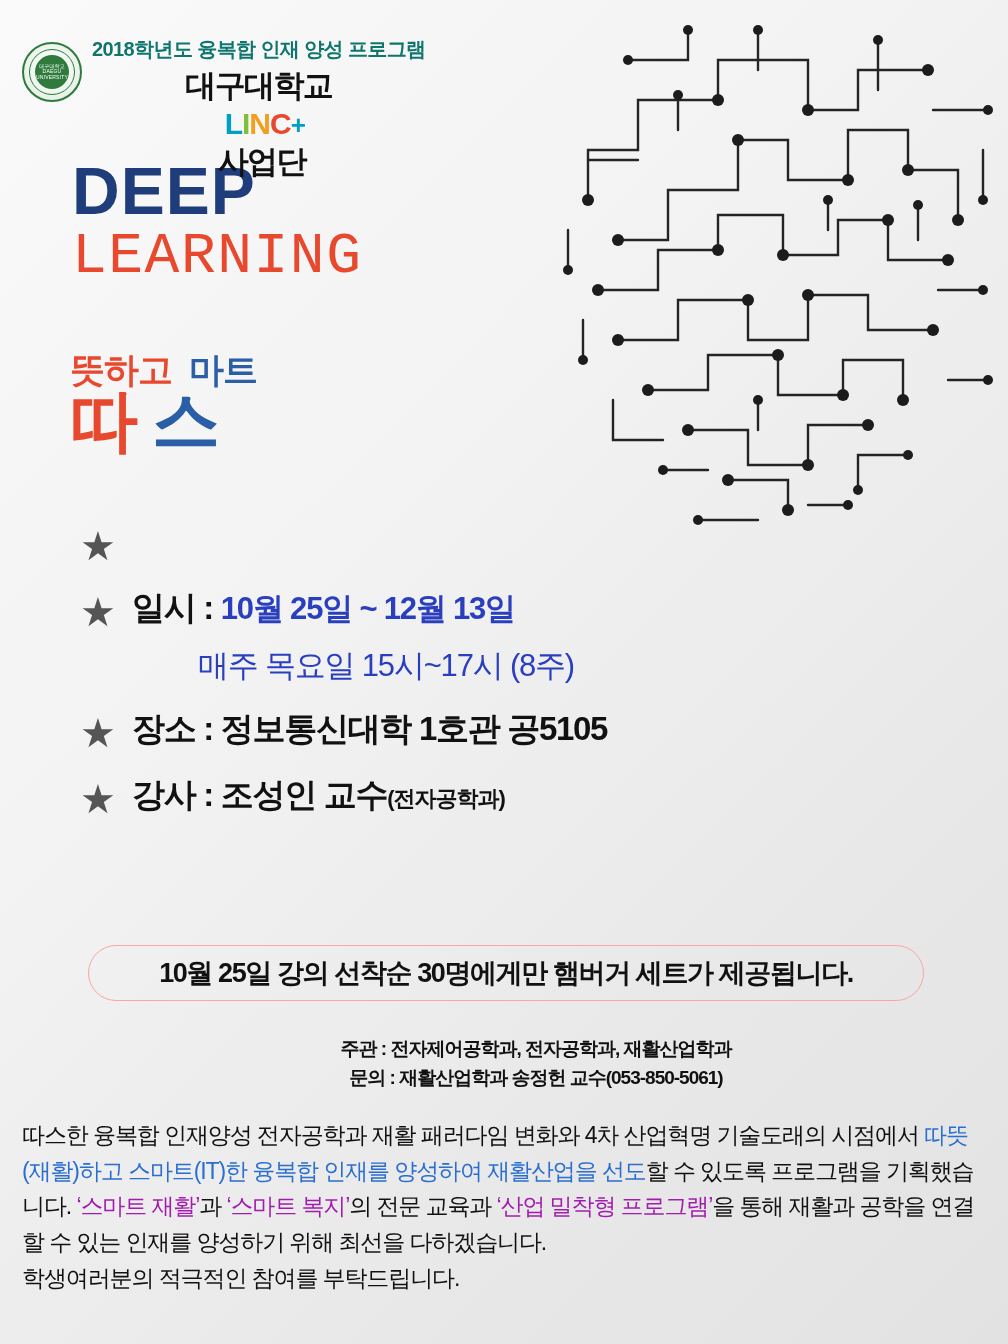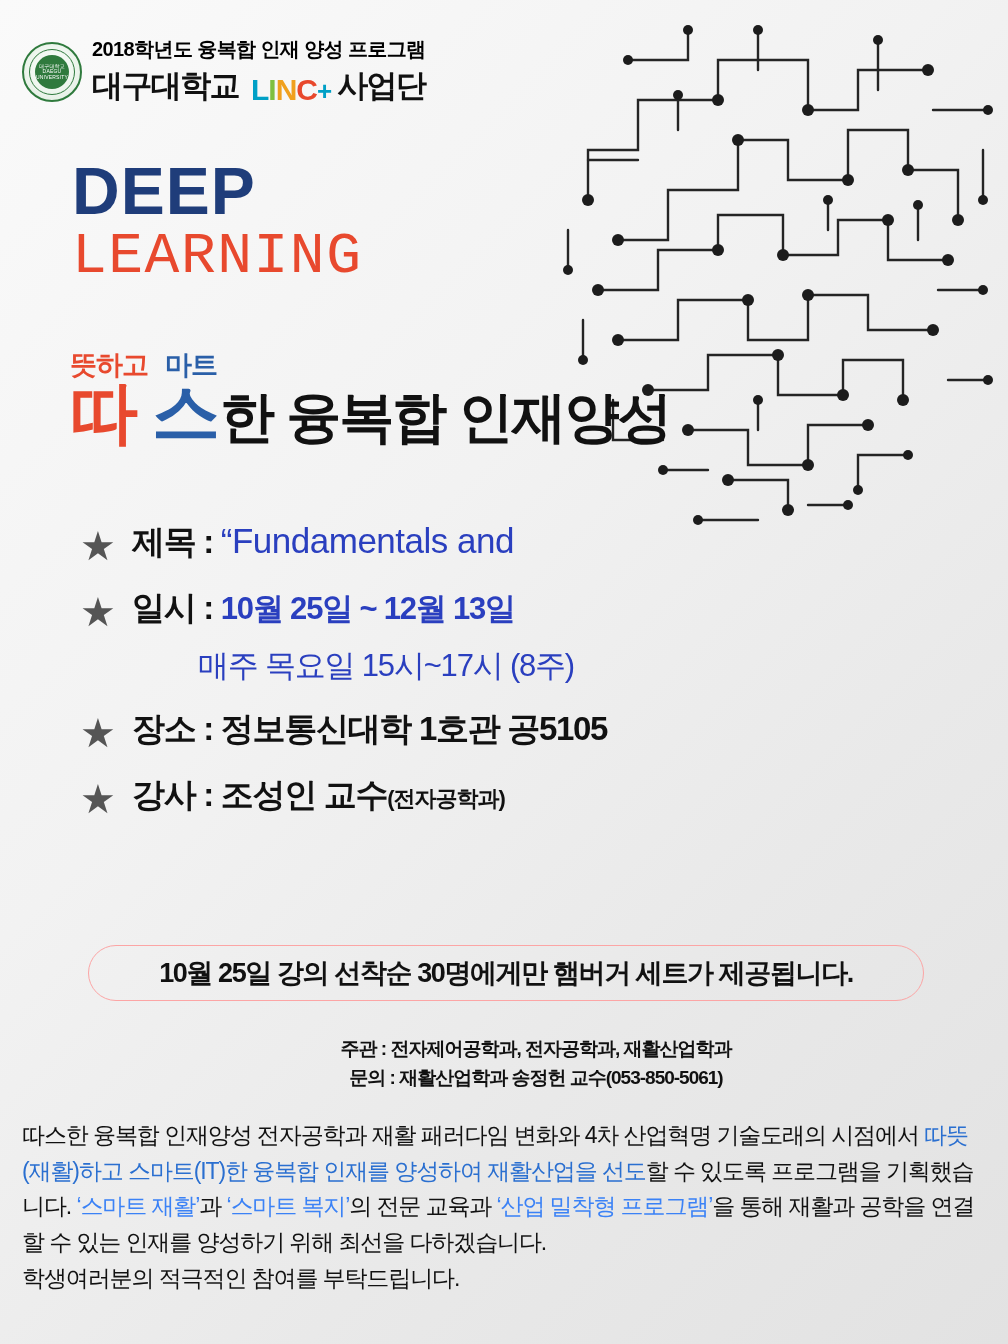--- a/index.html
+++ b/index.html
@@ -57,26 +57,27 @@
     letter-spacing: 0.2px;
     overflow: hidden;
   }
   .header-text {
     margin-left: 10px;
   }
   .header-line1 {
     font-size: 20px;
     font-weight: bold;
     letter-spacing: -0.6px;
-    color: #000000;
+    color: #0f766e;
   }
   .header-line2 {
     display: flex;
-    align-items: flex-end;
+    align-items: center;
     margin-top: 2px;
+    flex-direction: column;
   }
   .univ-name {
     font-size: 31px;
     font-weight: bold;
     letter-spacing: -1.6px;
     color: #111;
   }
   .link-logo {
     margin-left: 12px;
     display: flex;
@@ -135,21 +136,21 @@
   
   .slogan {
     position: absolute;
     top: 352px;
     left: 70px;
     z-index: 4;
   }
   .slogan-small {
     display: flex;
     align-items: flex-end;
-    font-size: 27px;
+    font-size: 35px;
     font-weight: bold;
     letter-spacing: -1px;
     line-height: 1;
     margin-bottom: -4px;
   }
   .slogan-small .red { color: #e8492e; }
   .slogan-small .blue { color: #2a5fa8; margin-left: 17px; }
   .slogan-big {
     display: flex;
     align-items: baseline;
@@ -284,21 +285,21 @@
     z-index: 4;
   }
   .footer p {
     margin: 0;
     font-size: 23px;
     letter-spacing: -1.1px;
     line-height: 1.55;
     color: #111;
   }
   .fb { color: #2a6fd0; }
-  .fp { color: #3b82f6; }
+  .fp { color: #a21caf; }
 </style>
 </head>
 <body>
 
 <div class="header">
   <div class="emblem">
     <div class="emblem-inner">대구대학교 DAEGU UNIVERSITY</div>
   </div>
   <div class="header-text">
     <div class="header-line1">2018학년도 융복합 인재 양성 프로그램</div>
@@ -414,32 +415,28 @@
 </div>
 
 <div class="slogan">
   <div class="slogan-small">
     <span class="red">뜻하고</span>
     <span class="blue">마트</span>
   </div>
   <div class="slogan-big">
     <span class="ttah">따</span>
     <span class="seu">스</span>
-    <span class="rest">한 융복합 인재양성</span>
   </div>
 </div>
 
 <div class="info">
 
   <div class="info-row">
     <div class="star">★</div>
     <div class="info-body">
-      <div>
-        <span class="label">제목 : </span><span class="title-blue">“Fundamentals and</span>
-      </div>
     </div>
   </div>
 
   <div class="info-row">
     <div class="star">★</div>
     <div class="info-body">
       <div>
         <span class="label">일시 : </span><span class="value-blue">10월 25일 ~ 12월 13일</span>
       </div>
       <div class="value-blue-2">매주 목요일 15시~17시 (8주)</div>

